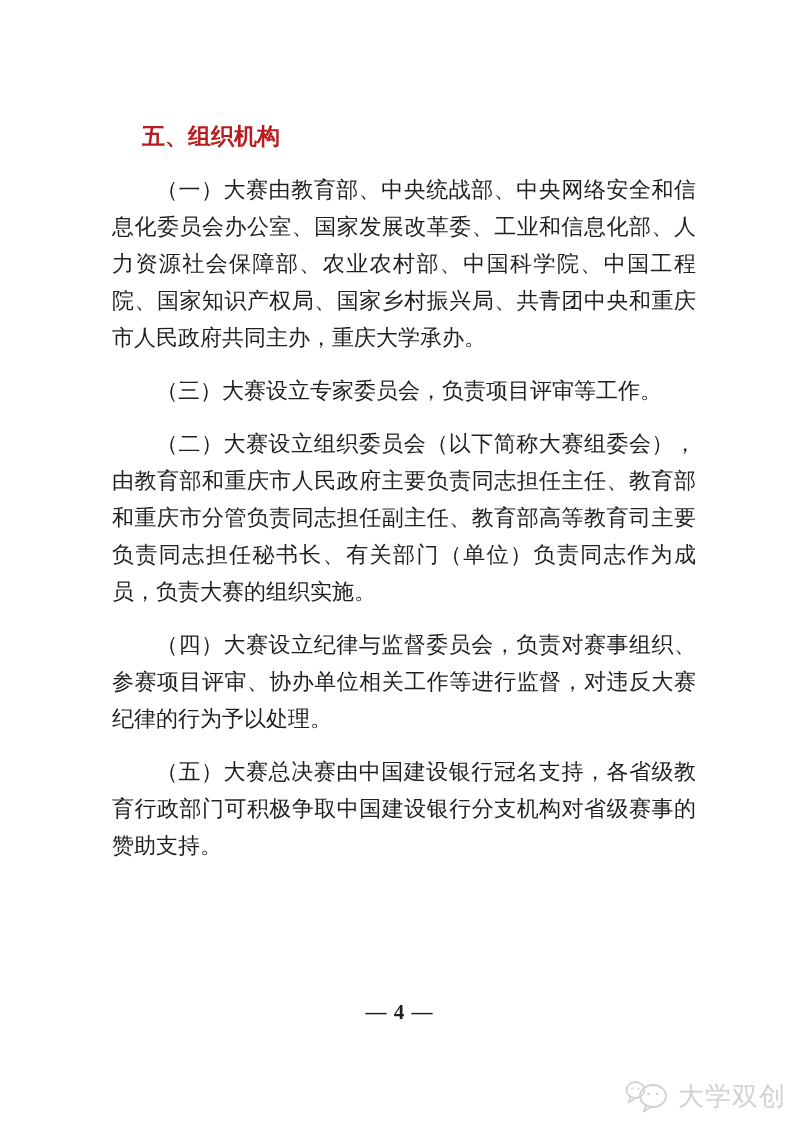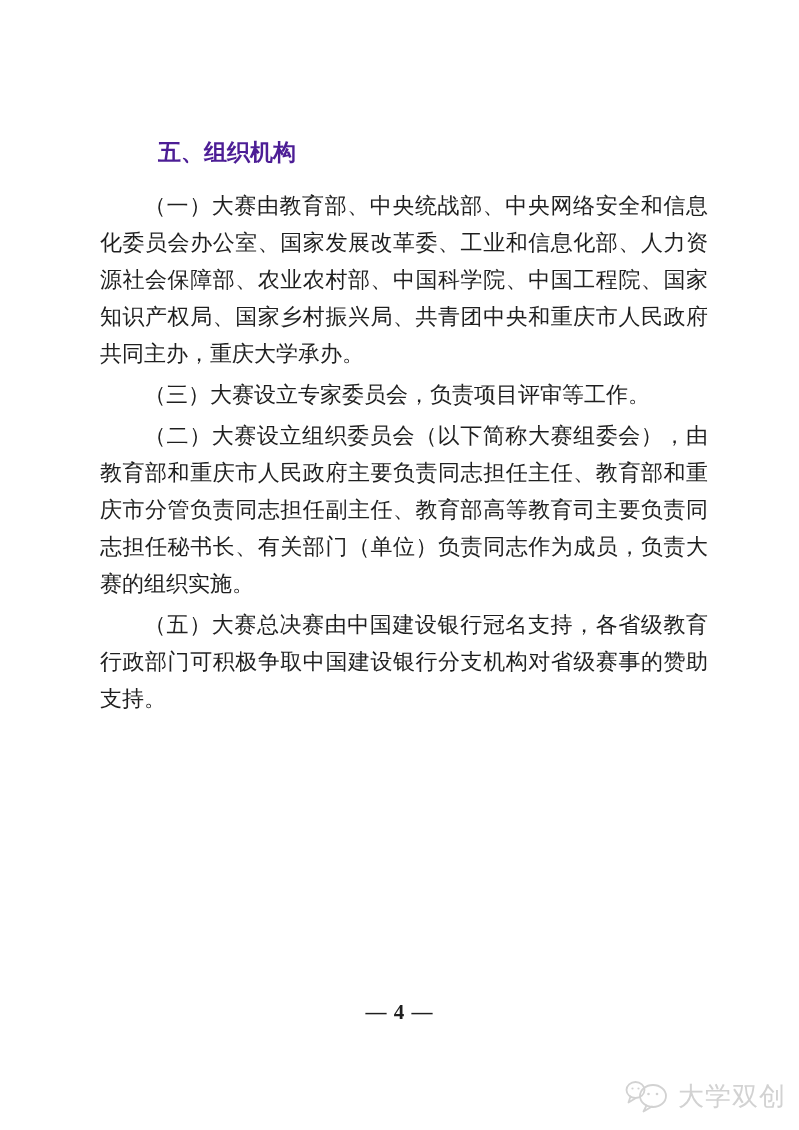--- a/index.html
+++ b/index.html
@@ -19,32 +19,32 @@
     top: 118px;
     width: 616px;
     font-family: "Liberation Serif", "DejaVu Serif", serif;
     font-size: 22px;
     line-height: 37px;
     color: #1f1f1f;
     text-align: justify;
     letter-spacing: 0;
   }
   .doc-body p {
-    margin: 4px;
+    margin: 16px;
     text-indent: 2em;
     text-align: justify;
   }
   .sec-heading {
-    margin: 16px;
+    margin: 0;
     font-family: Liberation Sans, sans-serif;
     font-size: 23px;
     font-weight: 700;
     line-height: 37px;
     text-indent: 2em;
-    color: #4c1d95;
+    color: #b91c1c;
   }
   .page-number {
     position: absolute;
     left: 0;
     top: 1000px;
     width: 799px;
     text-align: center;
     font-family: "Liberation Serif", "DejaVu Serif", serif;
     font-size: 21px;
     font-weight: 700;
@@ -75,20 +75,21 @@
   }
 </style>
 </head>
 <body>
 
 <main class="doc-body">
     <h2 class="sec-heading">五、组织机构</h2>
     <p>（一）大赛由教育部、中央统战部、中央网络安全和信息化委员会办公室、国家发展改革委、工业和信息化部、人力资源社会保障部、农业农村部、中国科学院、中国工程院、国家知识产权局、国家乡村振兴局、共青团中央和重庆市人民政府共同主办，重庆大学承办。</p>
     <p>（三）大赛设立专家委员会，负责项目评审等工作。</p>
     <p>（二）大赛设立组织委员会（以下简称大赛组委会），由教育部和重庆市人民政府主要负责同志担任主任、教育部和重庆市分管负责同志担任副主任、教育部高等教育司主要负责同志担任秘书长、有关部门（单位）负责同志作为成员，负责大赛的组织实施。</p>
+    <p>（四）大赛设立纪律与监督委员会，负责对赛事组织、参赛项目评审、协办单位相关工作等进行监督，对违反大赛纪律的行为予以处理。</p>
     <p>（五）大赛总决赛由中国建设银行冠名支持，各省级教育行政部门可积极争取中国建设银行分支机构对省级赛事的赞助支持。</p>
   </main>
 
 <div class="page-number">— 4 —</div>
 
 <div class="watermark">
   <span class="wm-icon">
     <svg viewBox="0 0 46 34" width="46" height="34" fill="none" stroke="#d2d2d2" stroke-width="1.8" stroke-linecap="round" stroke-linejoin="round">
       <ellipse cx="11.5" cy="11" rx="9" ry="8"></ellipse>
       <path d="M6.5 17.5 L4.5 23.5 L11.5 19.2"></path>

